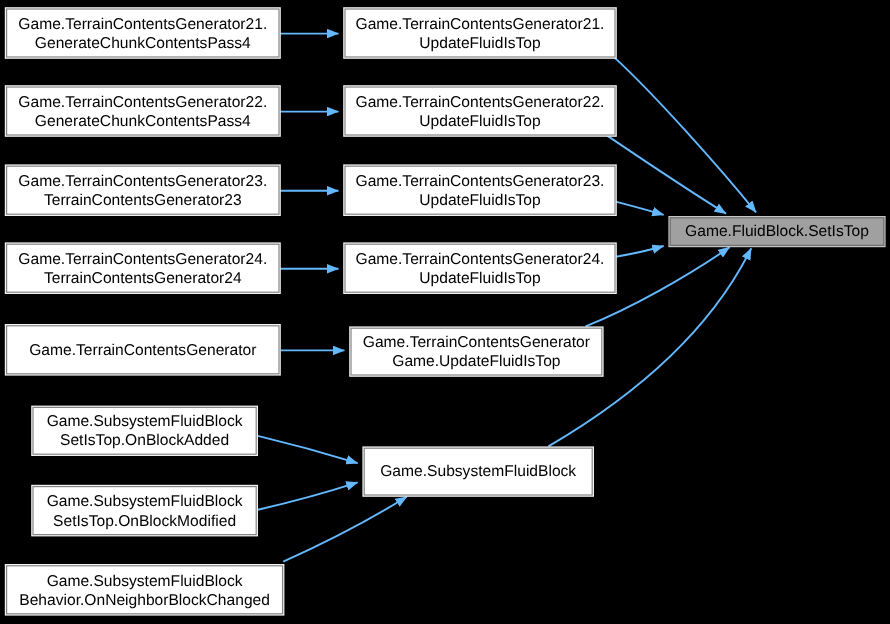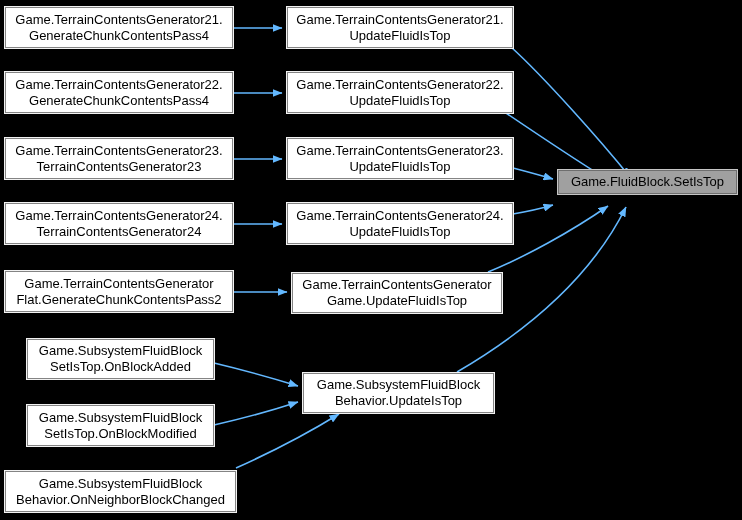--- a/index.html
+++ b/index.html
@@ -36,21 +36,21 @@
   #n-tcgflat-pass2{left:5px;top:271px;width:228px;height:41px;}
   #n-onblockadded{left:27px;top:339px;width:187px;height:40px;}
   #n-onblockmodified{left:27px;top:405px;width:187px;height:41px;}
   #n-onneighborblockchanged{left:5px;top:471px;width:231px;height:41px;}
   #n-tcg21-update{left:287px;top:7px;width:226px;height:41px;}
   #n-tcg22-update{left:287px;top:72px;width:226px;height:41px;}
   #n-tcg23-update{left:287px;top:138px;width:226px;height:41px;}
   #n-tcg24-update{left:287px;top:203px;width:226px;height:41px;}
   #n-tcgflat-update{left:292px;top:273px;width:210px;height:40px;}
   #n-subsystem-updateistop{left:303px;top:373px;width:191px;height:40px;}
-  #n-setistop{left:558px;top:170px;width:179px;height:24px;}
+  #n-setistop{left:558px;top:181px;width:179px;height:24px;}
 </style>
 </head>
 <body>
 
 <div id="canvas" style="background: rgb(0, 0, 0);">
 
   <svg id="edges" width="742" height="520" viewBox="0 0 742 520">
     <defs>
       <marker id="arrowhead" viewBox="0 0 10 8" refX="9.5" refY="4" markerWidth="10" markerHeight="8" orient="auto" markerUnits="userSpaceOnUse">
         <path class="arrowhead-shape" d="M0,0 L10,4 L0,8 z"></path>
@@ -83,21 +83,20 @@
   <div class="node" id="n-tcg23-ctor">
     <span>Game.TerrainContentsGenerator23.</span>
     <span>TerrainContentsGenerator23</span>
   </div>
   <div class="node" id="n-tcg24-ctor">
     <span>Game.TerrainContentsGenerator24.</span>
     <span>TerrainContentsGenerator24</span>
   </div>
   <div class="node" id="n-tcgflat-pass2">
     <span>Game.TerrainContentsGenerator</span>
-    <span>Flat.GenerateChunkContentsPass2</span>
   </div>
   <div class="node" id="n-onblockadded">
     <span>Game.SubsystemFluidBlock</span>
     <span>SetIsTop.OnBlockAdded</span>
   </div>
   <div class="node" id="n-onblockmodified">
     <span>Game.SubsystemFluidBlock</span>
     <span>SetIsTop.OnBlockModified</span>
   </div>
   <div class="node" id="n-onneighborblockchanged">
@@ -119,19 +118,18 @@
   <div class="node" id="n-tcg24-update">
     <span>Game.TerrainContentsGenerator24.</span>
     <span>UpdateFluidIsTop</span>
   </div>
   <div class="node" id="n-tcgflat-update">
     <span>Game.TerrainContentsGenerator</span>
     <span>Game.UpdateFluidIsTop</span>
   </div>
   <div class="node" id="n-subsystem-updateistop">
     <span>Game.SubsystemFluidBlock</span>
-    <span>Behavior.UpdateIsTop</span>
   </div>
   <div class="node focus" id="n-setistop">
     <span>Game.FluidBlock.SetIsTop</span>
   </div>
 
 </div>
 
 </body></html>

